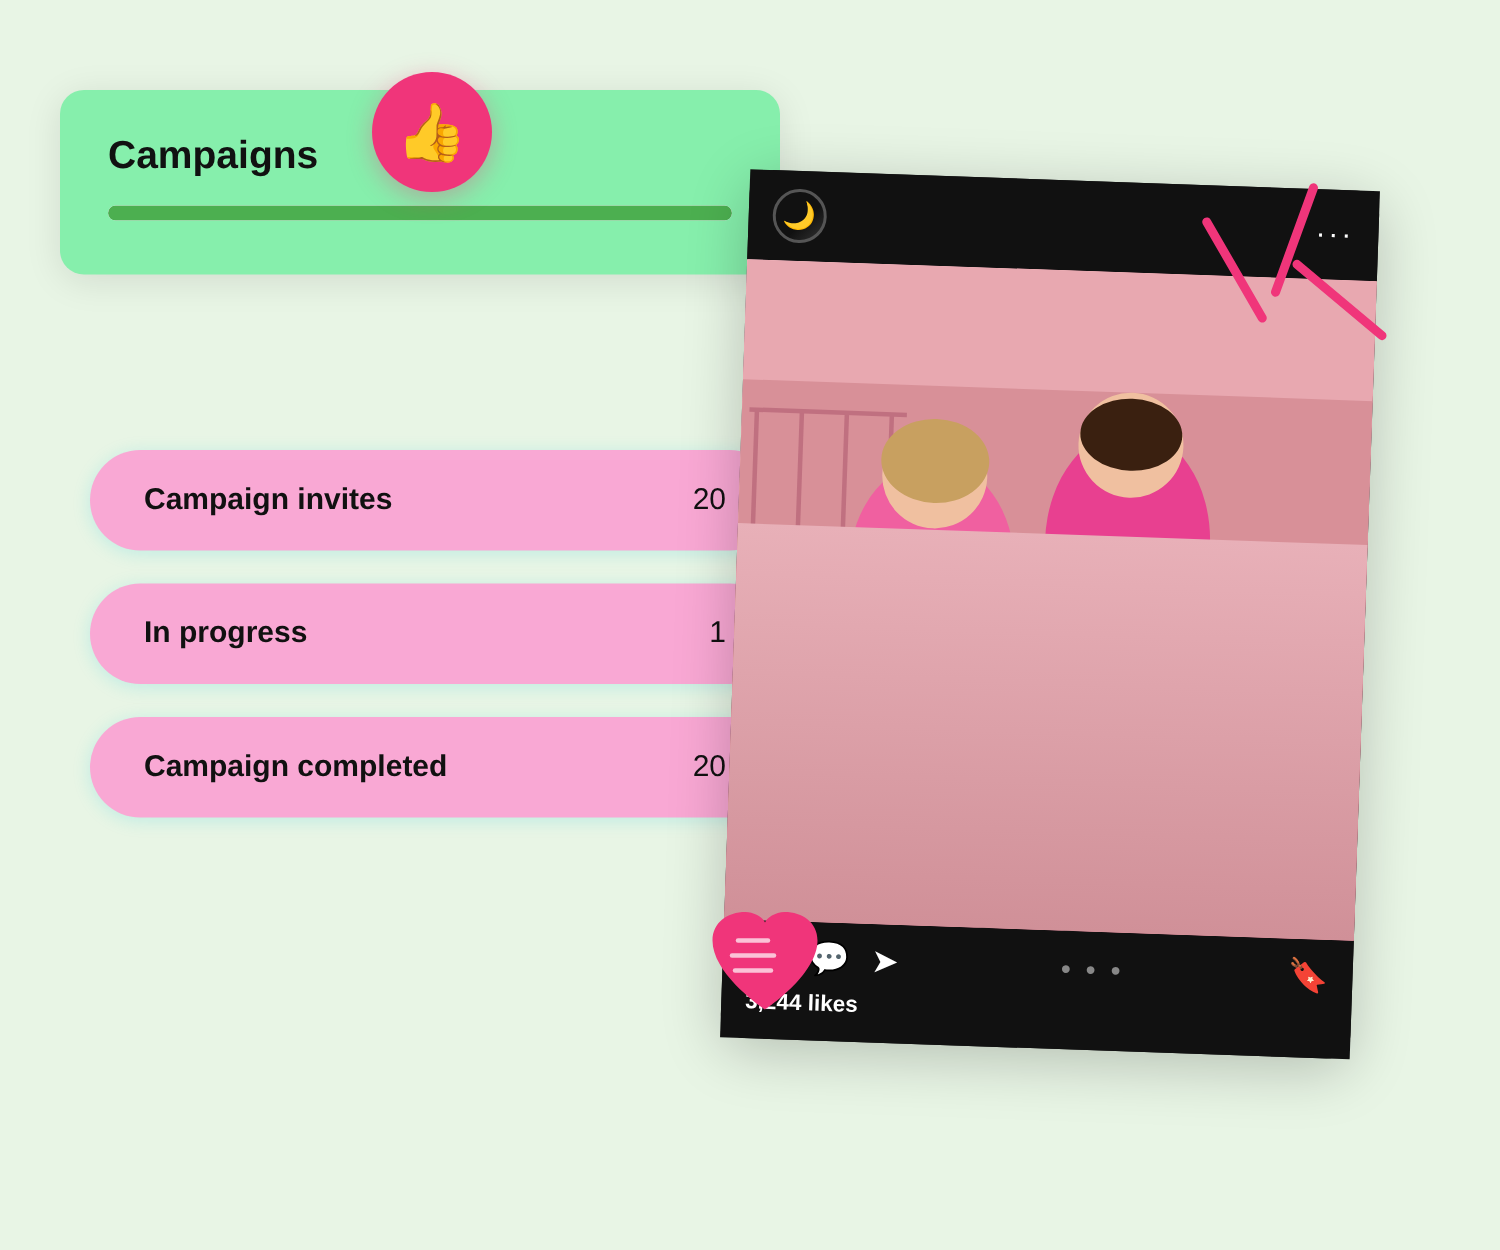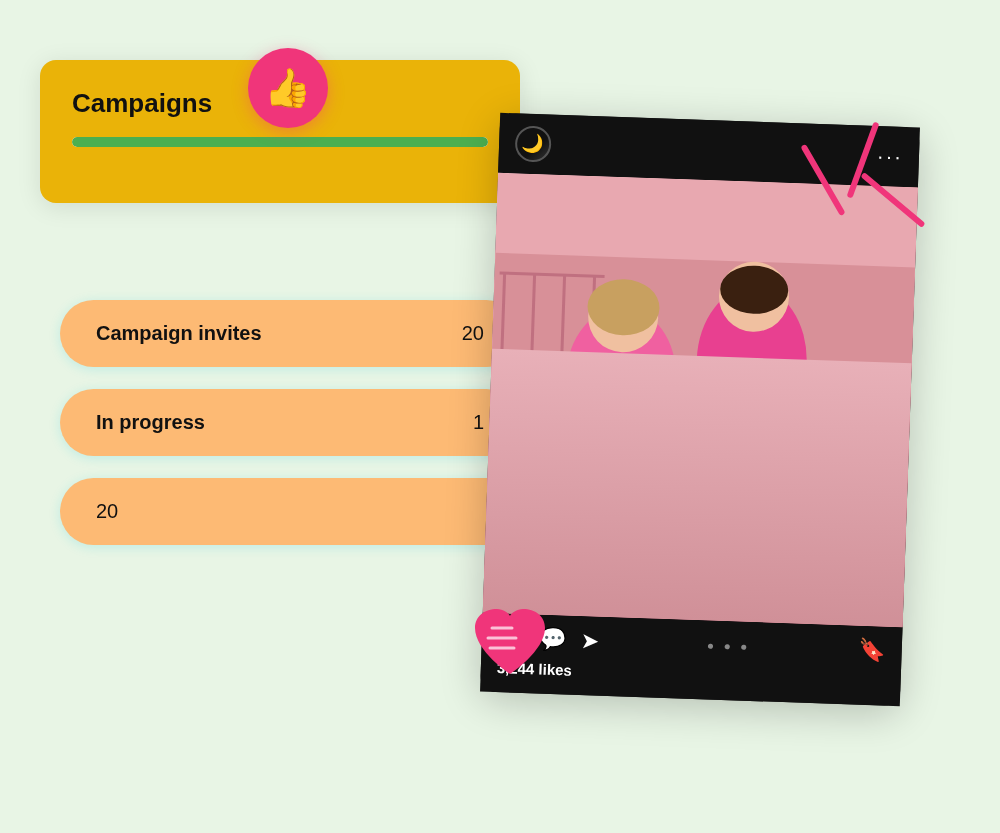--- a/index.html
+++ b/index.html
@@ -12,23 +12,23 @@
       overflow: hidden;
       position: relative;
     }
 
     
     .campaigns-card {
       position: absolute;
       top: 60px;
       left: 40px;
       width: 480px;
-      background: #eab308;
+      background: #86efac;
       border-radius: 16px;
-      padding: 28px 32px 56px 32px;
+      padding: 28px 32px 36px 32px;
       box-shadow: 0 4px 24px rgba(0,0,0,0.10);
       z-index: 2;
     }
 
     .campaigns-card-title {
       font-size: 26px;
       font-weight: 700;
       color: #111;
       margin-bottom: 18px;
     }
@@ -76,21 +76,21 @@
       position: absolute;
       top: 300px;
       left: 60px;
       display: flex;
       flex-direction: column;
       gap: 22px;
       z-index: 3;
     }
 
     .stat-pill {
-      background: #fdba74;
+      background: #f9a8d4;
       border-radius: 50px;
       padding: 22px 36px;
       display: flex;
       align-items: center;
       justify-content: space-between;
       width: 460px;
       box-shadow: 0 2px 12px rgba(0,200,220,0.18);
     }
 
     .stat-pill-label {
@@ -271,20 +271,21 @@
 <div class="stat-pills-container">
   <div class="stat-pill">
     <span class="stat-pill-label">Campaign invites</span>
     <span class="stat-pill-value">20</span>
   </div>
   <div class="stat-pill">
     <span class="stat-pill-label">In progress</span>
     <span class="stat-pill-value">1</span>
   </div>
   <div class="stat-pill">
+    <span class="stat-pill-label">Campaign completed</span>
     <span class="stat-pill-value">20</span>
   </div>
 </div>
 
 <div class="deco-lines">
   <div class="deco-line deco-line-1"></div>
   <div class="deco-line deco-line-2"></div>
   <div class="deco-line deco-line-3"></div>
 </div>
 

